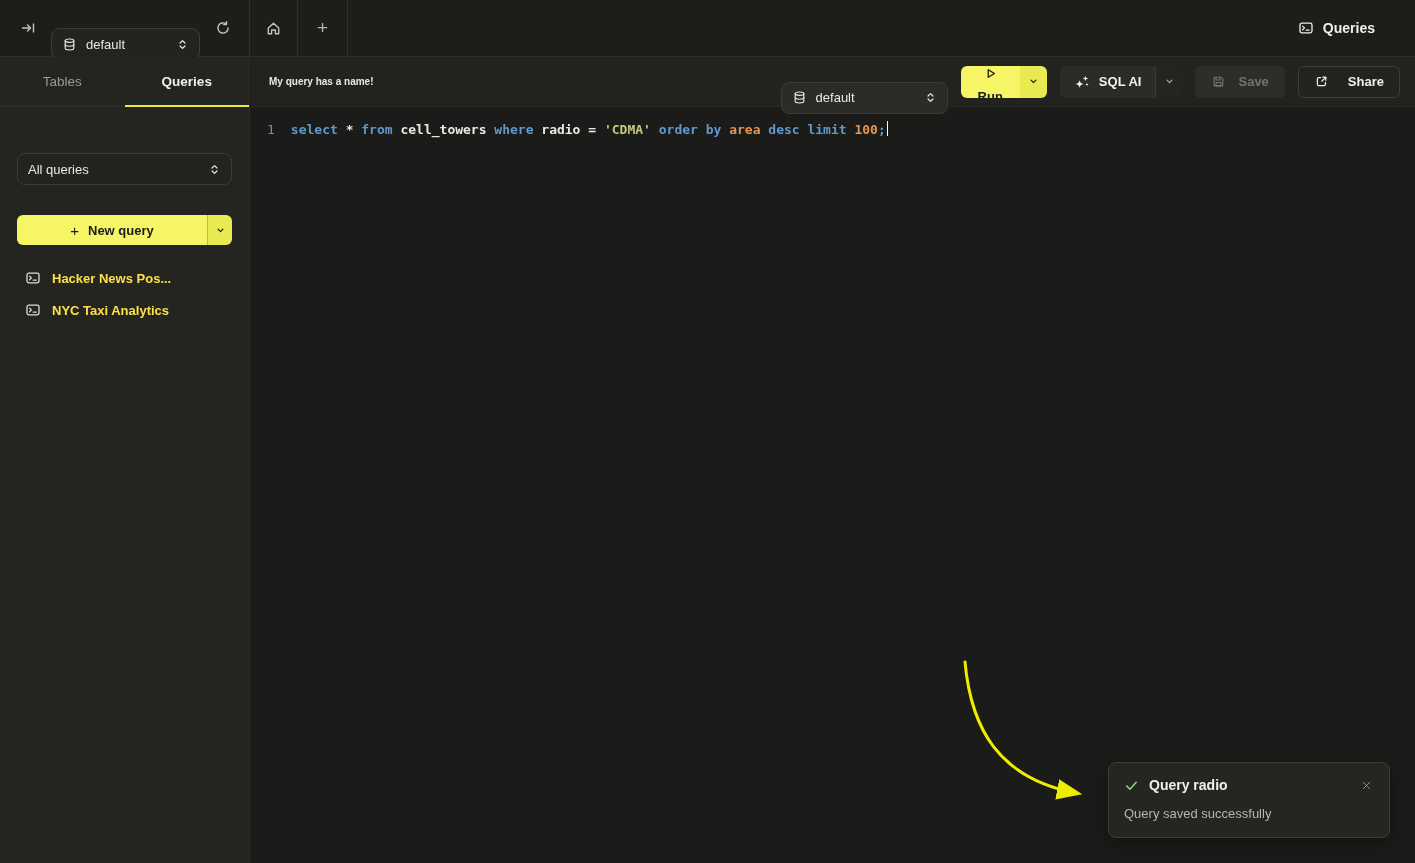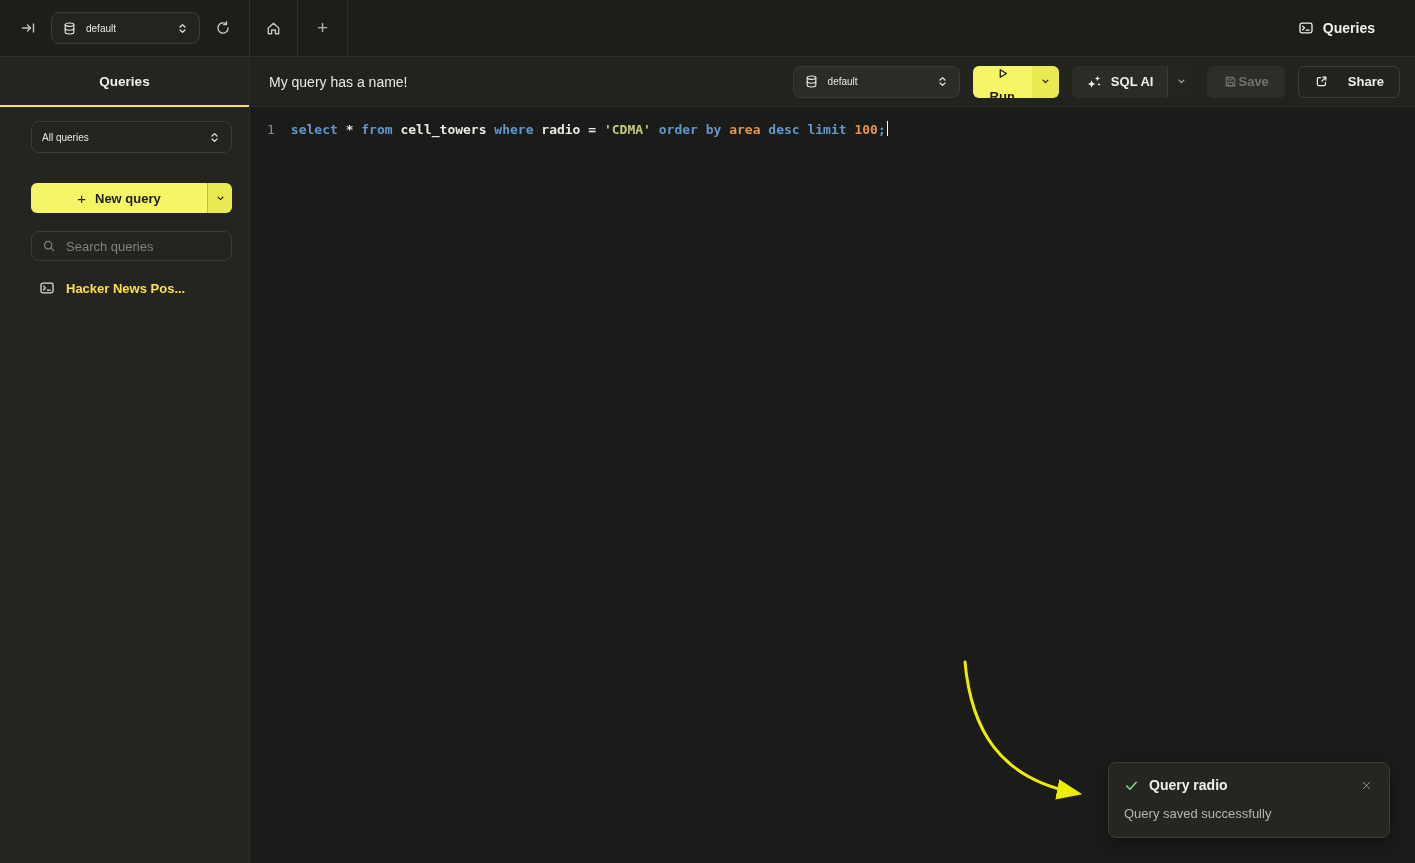--- a/index.html
+++ b/index.html
@@ -20,21 +20,21 @@
     flex:0 0 250px; border-right:1px solid #2e2e2a;
     display:flex; align-items:center; padding:0 12px 0 14px; gap:9px;
   }
   .icon-btn {
     background:none; border:none; color:#c6c6c1; width:28px; height:28px;
     display:flex; align-items:center; justify-content:center; cursor:pointer; padding:0;
   }
   .select {
     display:flex; align-items:center; height:32px; padding:0 10px; gap:9px;
     background:#232320; border:1px solid #3c3c39; border-radius:8px;
-    color:#e9e9e5; font-size:10px; font-weight:500; cursor:pointer;
+    color:#e9e9e5; font-size:13px; font-weight:500; cursor:pointer;margin-top:32px;
   }
   .select .grow { flex:1; text-align:left; }
   .db-select { flex:1; }
   .tabstrip { flex:1; display:flex; align-items:stretch; }
   .home-btn {
     width:48px; background:none; border:none; border-right:1px solid #2e2e2a;
     color:#c6c6c1; display:flex; align-items:center; justify-content:center; cursor:pointer;
   }
   .tab {
     width:199px; background:#2a2a27; border-right:1px solid #2e2e2a;
@@ -60,21 +60,21 @@
   .sidebar-tab {
     flex:1; display:flex; align-items:center; justify-content:center;
     font-size:13.5px; color:#9a9a95; cursor:pointer; position:relative;
     background:none; border:none; font-family:inherit;
   }
   .sidebar-tab.active { color:#f0f0ec; font-weight:600; }
   .sidebar-tab.active::after {
     content:""; position:absolute; left:0; right:0; bottom:-1px; height:2px;
     background:var(--tab-underline-yellow, #f0e83a);
   }
-  .sidebar-content { padding:14px 17px 0 31px; }
+  .sidebar-content { padding:14px 17px 0 17px; }
   .filter-select { width:100%; margin-bottom:30px; }
   .new-query {
     display:flex; height:30px; border-radius:6px; overflow:hidden;
     cursor:pointer; margin-bottom:18px;
   }
   .new-query-main {
     flex:1; background:var(--accent-yellow, #f5f566); color:#1c1c19;
     display:flex; align-items:center; justify-content:center; gap:9px;
     font-size:13px; font-weight:600; border:none; font-family:inherit; cursor:pointer;
   }
@@ -102,33 +102,33 @@
   .q-item.selected { background:#3a3a36; }
   .q-item .ic { color:#dcdcd7; flex:0 0 auto; }
   .q-item .lbl { white-space:nowrap; overflow:hidden; }
 
   
   .main { position:absolute; top:57px; left:251px; right:0; bottom:0; background:#1b1b19; }
   .toolbar {
     height:50px; background:#22221f; border-bottom:1px solid #282824;
     display:flex; align-items:center; padding:0 15px 0 18px; gap:13px;
   }
-  .toolbar-title { font-size:14px; font-weight:400; color:#e9e9e5; margin-right:auto; }
+  .toolbar-title { font-size:10px; font-weight:700; color:#e9e9e5; margin-right:auto; }
   .tb-select { width:167px; background:#2b2b28; border:1px solid #3a3a37; }
   .btn {
     height:32px; border-radius:6px; display:flex; align-items:stretch;
     font-size:13px; font-weight:600; overflow:hidden; border:none; padding:0;
     font-family:inherit; cursor:pointer;
   }
   .seg { display:flex; align-items:center; border:none; font:inherit; cursor:pointer; }
   .run-main { gap:8px; padding:0 17px; background:var(--accent-yellow, #f5f566); color:#1c1c19;flex-direction:column; }
   .run-caret { width:27px; justify-content:center; background:var(--accent-yellow-dark, #e9e951); color:#1c1c19; }
   .sqlai-main { gap:9px; padding:0 14px; background:#2b2b28; color:#f0f0ec; }
   .sqlai-caret { width:27px; justify-content:center; background:#242421; color:#aaaaa5; border-left:1px solid #3a3a37; }
-  .save-btn { background:#2d2d2a; color:#73736e; padding:0 16px; gap:0; align-items:center; cursor:default; }
+  .save-btn { background:#2d2d2a; color:#73736e; padding:0 16px; gap:12px; align-items:center; cursor:default; }
   .share-btn { background:transparent; border:1px solid #3c3c39; color:#f0f0ec; padding:0 15px; gap:19px; align-items:center; }
 
   .editor {
     position:relative; padding:13px 0 0 16px; display:flex; align-items:flex-start;
     font-family:"DejaVu Sans Mono", monospace; font-size:13px; line-height:20px;
   }
   .line-number { color:#8a8a85; flex:0 0 auto; }
   .code { white-space:pre; margin-left:16px; font-weight:bold; color:#e8e8e4; }
   .tok-kw  { color:var(--syntax-keyword-blue, #6298cc);margin-top:42px; }
   .tok-id  { color:var(--syntax-identifier-white, #e8e8e4); }
@@ -210,20 +210,21 @@
             <line x1="8.2" y1="10.2" x2="11.2" y2="10.2"></line>
         </svg>
       </span>
       <span>Queries</span>
     </div>
   </div>
 </header>
 
 <aside class="sidebar">
   <div class="sidebar-tabs">
+    <button class="sidebar-tab">Tables</button>
     <button class="sidebar-tab active">Queries</button>
   </div>
   <div class="sidebar-content">
     <div class="select filter-select">
       <span class="grow">All queries</span>
       <span class="ic">
         <svg width="13" height="13" viewBox="0 0 16 16" fill="none" stroke="currentColor" stroke-width="1.5" stroke-linecap="round" stroke-linejoin="round">
           <polyline points="5,6.2 8,3.3 11,6.2"></polyline>
             <polyline points="5,9.8 8,12.7 11,9.8"></polyline>
         </svg>
@@ -234,40 +235,41 @@
         <span style="font-size:15px;font-weight:400;">+</span>
         <span>New query</span>
       </button>
       <button class="new-query-caret">
         <span>
           <svg width="11" height="11" viewBox="0 0 16 16" fill="none" stroke="currentColor" stroke-width="1.8" stroke-linecap="round" stroke-linejoin="round">
             <polyline points="4.5,6 8,9.6 11.5,6"></polyline>
           </svg>
         </span>
       </button>
-    </div>
-    <div class="search-box">
-      <span class="ic">
-        <svg width="14" height="14" viewBox="0 0 16 16" fill="none" stroke="currentColor" stroke-width="1.4" stroke-linecap="round">
-          <circle cx="7" cy="7" r="4.2"></circle>
-            <line x1="10.2" y1="10.2" x2="13.3" y2="13.3"></line>
-        </svg>
-      </span>
-      <input type="text" placeholder="Search queries" style="">
     </div>
     <div class="query-list">
       <div class="q-item">
         <span class="ic">
           <svg width="16" height="16" viewBox="0 0 16 16" fill="none" stroke="currentColor" stroke-width="1.3" stroke-linecap="round" stroke-linejoin="round">
             <rect x="2" y="3.2" width="12" height="9.6" rx="1.8"></rect>
               <path d="M4.6 6.1 L6.5 7.9 L4.6 9.7"></path>
               <line x1="8.2" y1="10.2" x2="11.2" y2="10.2"></line>
           </svg>
         </span>
         <span class="lbl">Hacker News Pos...</span>
+      </div>
+      <div class="q-item">
+        <span class="ic">
+          <svg width="16" height="16" viewBox="0 0 16 16" fill="none" stroke="currentColor" stroke-width="1.3" stroke-linecap="round" stroke-linejoin="round">
+            <rect x="2" y="3.2" width="12" height="9.6" rx="1.8"></rect>
+              <path d="M4.6 6.1 L6.5 7.9 L4.6 9.7"></path>
+              <line x1="8.2" y1="10.2" x2="11.2" y2="10.2"></line>
+          </svg>
+        </span>
+        <span class="lbl">NYC Taxi Analytics</span>
       </div>
     </div>
   </div>
 </aside>
 
 <main class="main">
   <div class="toolbar">
     <div class="toolbar-title">My query has a name!</div>
 
     <div class="select tb-select">

